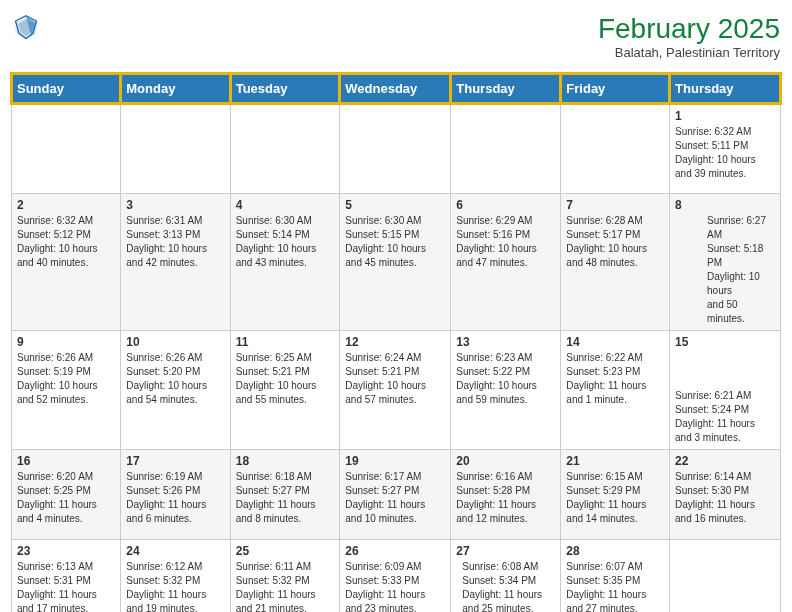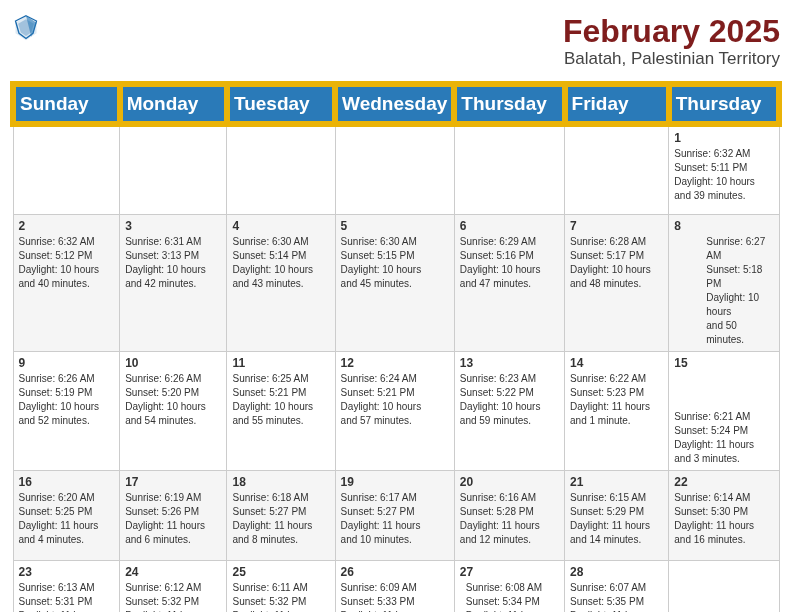--- a/index.html
+++ b/index.html
@@ -38,42 +38,42 @@
     }
     .logo-icon {
       width: 28px;
       height: 28px;
       margin-right: 4px;
     }
     .title-block {
       text-align: right;
     }
     .month-year {
-      font-size: 32px;
-      font-weight: bold;
-      color: #7f1d1d;
+      font-size: 28px;
+      font-weight: normal;
+      color: #15803d;
       line-height: 1.1;
     }
     .location {
-      font-size: 17px;
+      font-size: 13px;
       color: #444;
       text-align: right;
     }
     .calendar {
       width: 100%;
       border-collapse: collapse;
     }
     .calendar thead tr th {
       background: #2a7ab8;
       color: #fff;
-      font-size: 19px;
+      font-size: 13px;
       font-weight: bold;
       padding: 6px 4px;
       text-align: left;
-      border: 6px solid #eab308;
+      border: 3px solid #eab308;
     }
     .calendar tbody tr td {
       vertical-align: top;
       border: 1px solid #ccc;
       padding: 4px 5px;
       width: 113px;
       min-height: 80px;
       height: 90px;
       font-size: 10.5px;
       color: #333;

